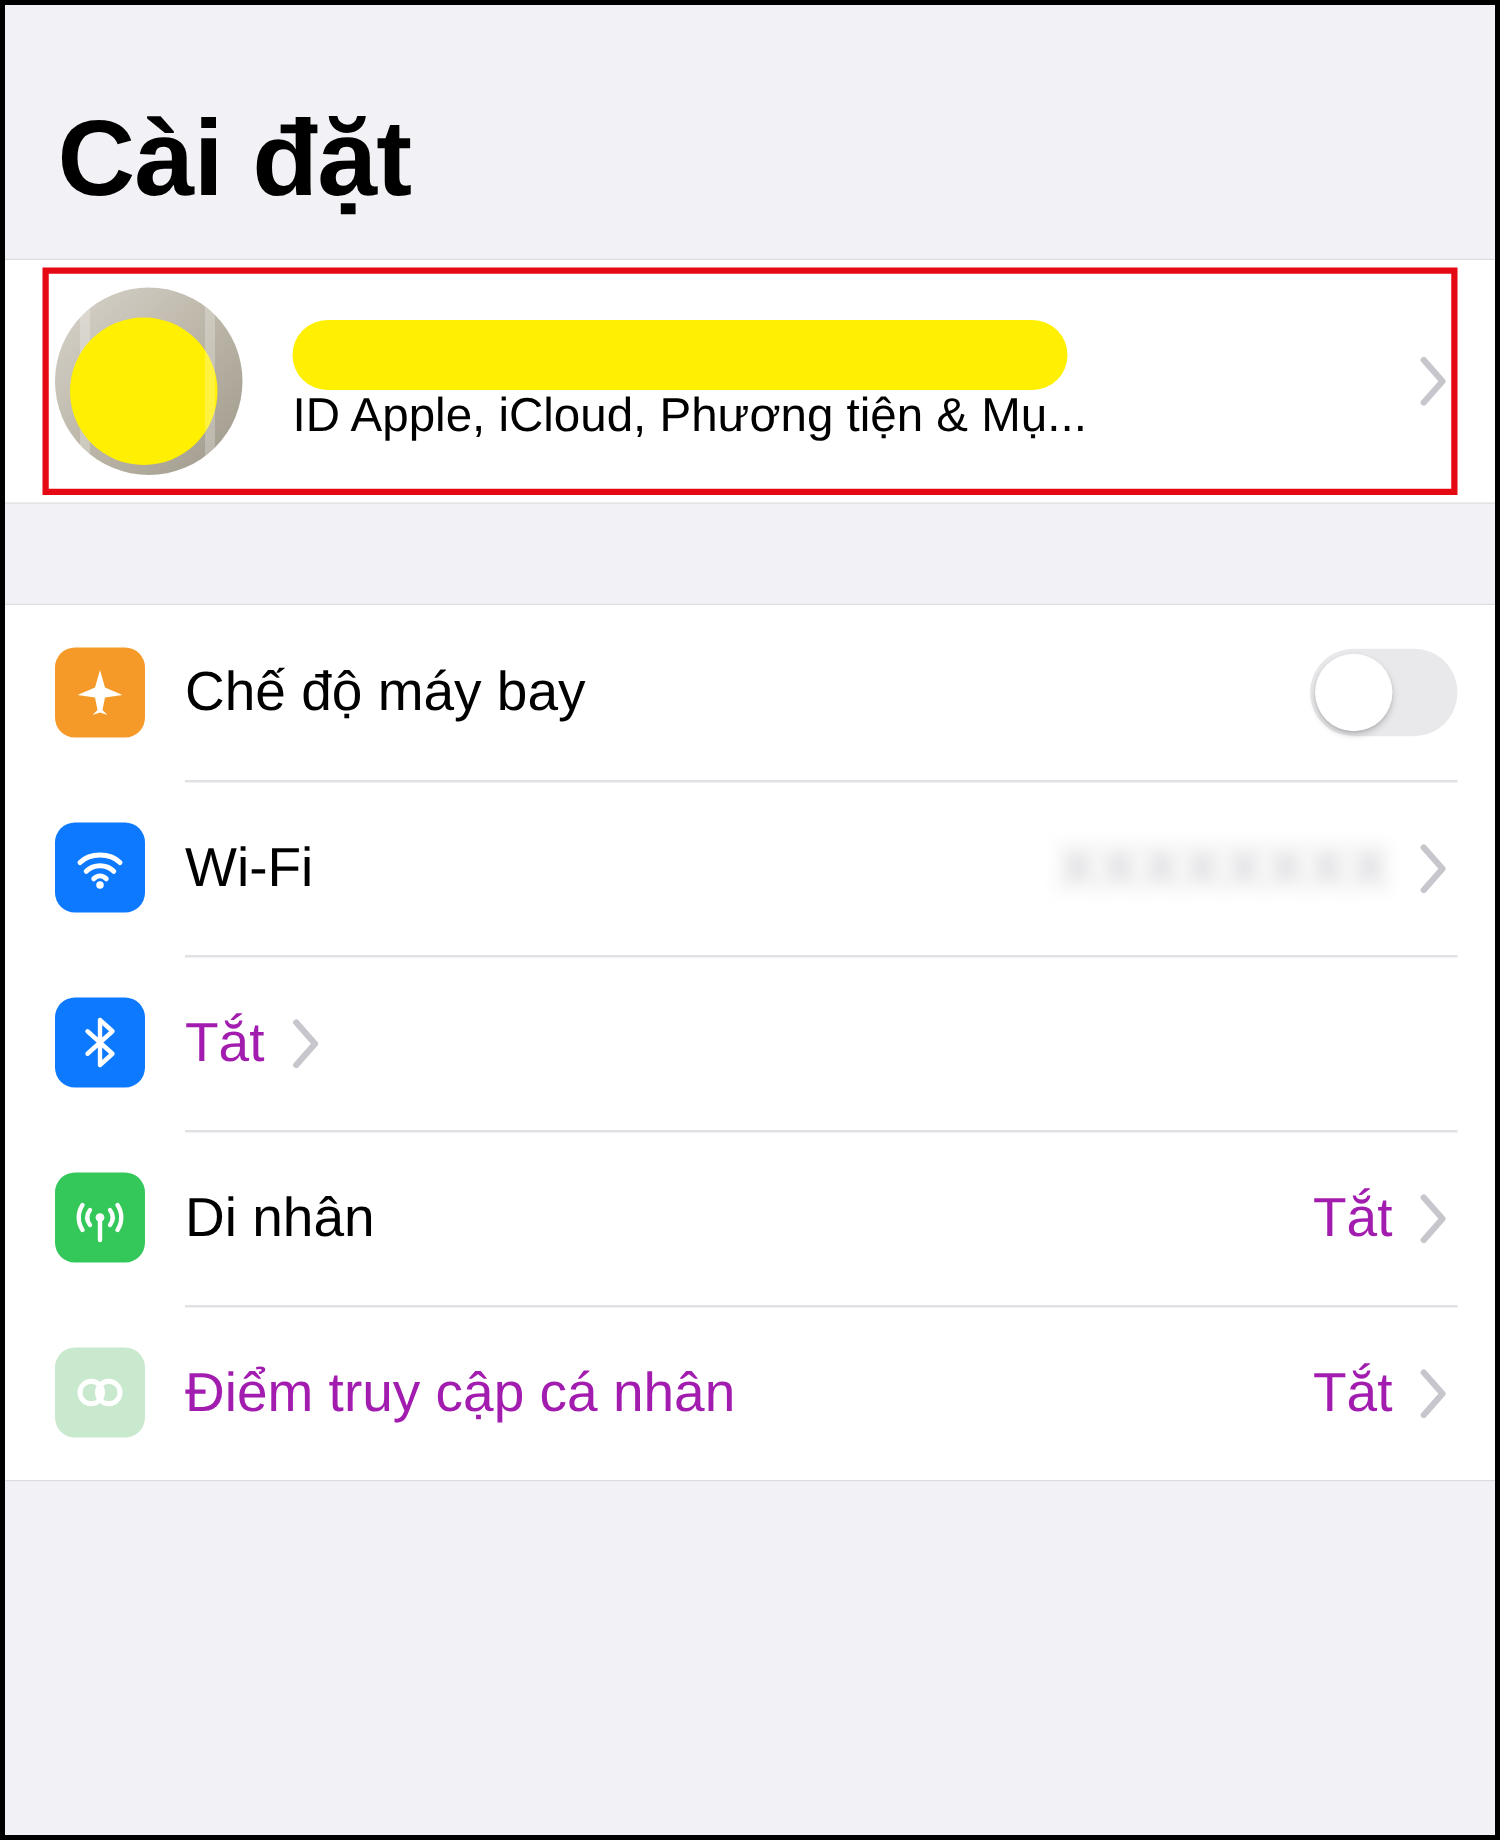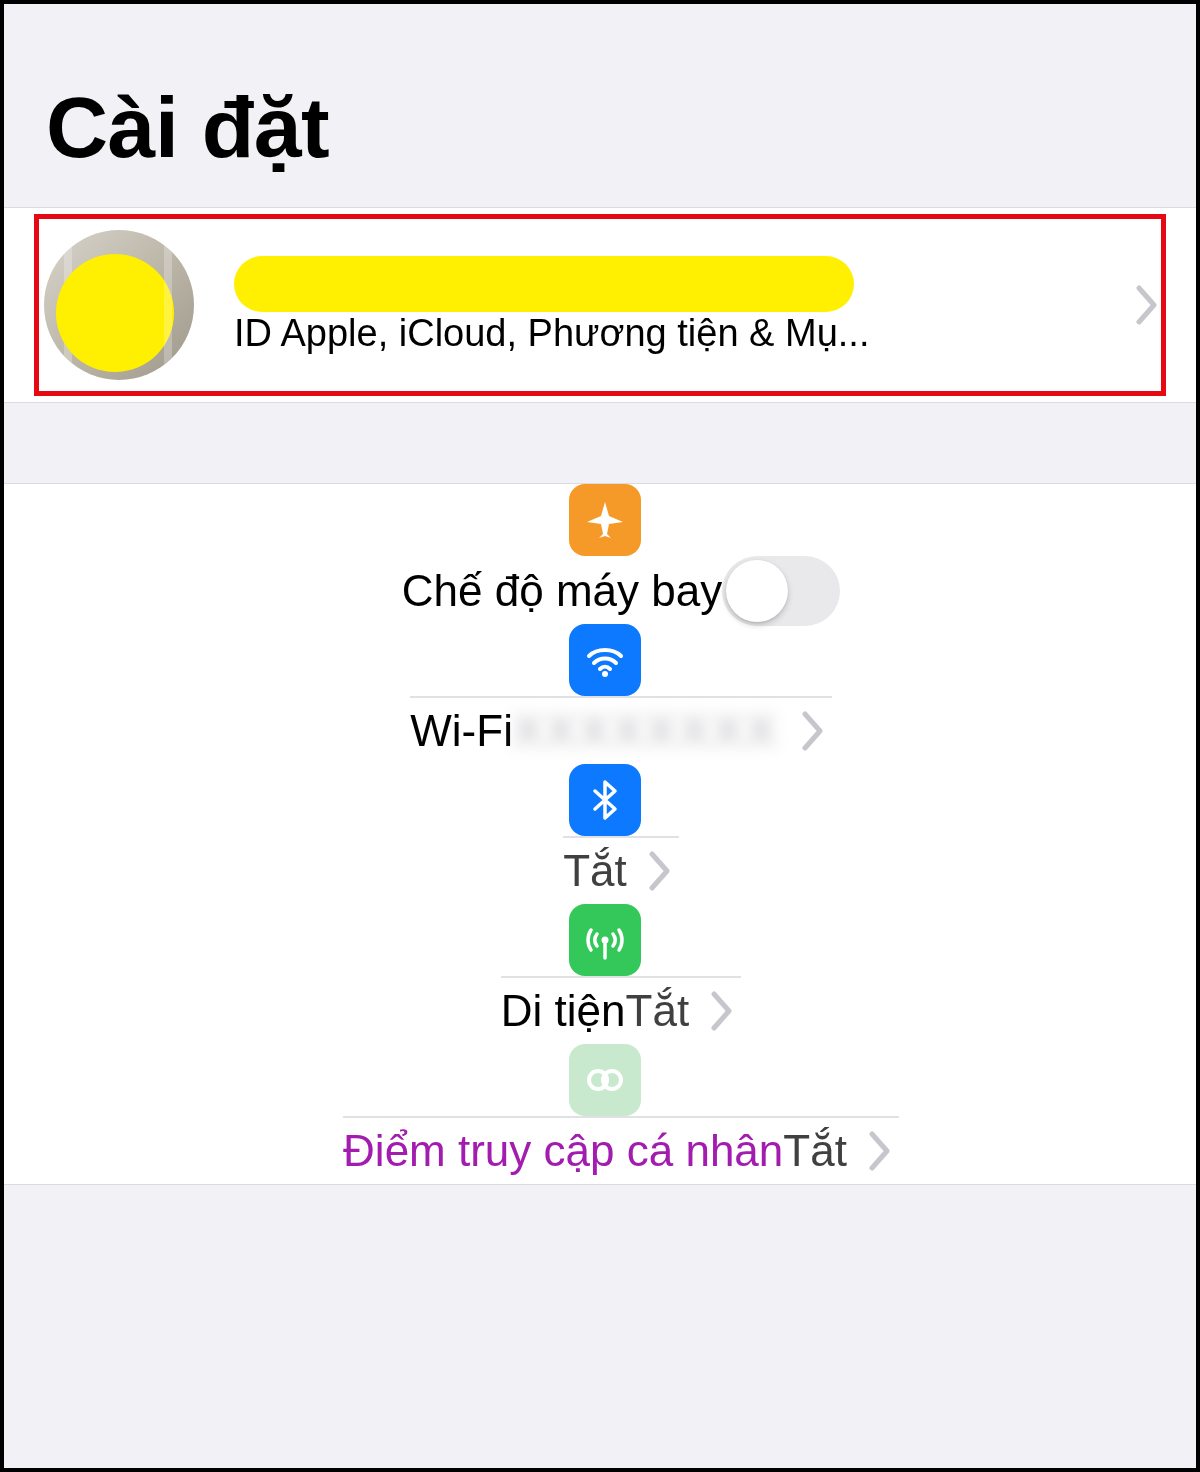--- a/index.html
+++ b/index.html
@@ -107,21 +107,20 @@
   }
   .chevron svg { display:block; }
 
   
   .row {
     display: flex;
     align-items: center;
     padding: 0 30px 0 40px;
     height: 140px;
     position: relative;
-    flex-direction: column;
   }
   .row + .row .row-inner { border-top: 2px solid #e1e1e5; }
   .row-inner {
     display: flex;
     align-items: center;
     flex: 1;
     height: 100%;
     margin-left: 32px;
   }
   .icon-box {
@@ -136,21 +135,21 @@
   .icon-box svg { display:block; }
   .row-label {
     font-size: 44px;
     color: #000;
     flex: 1;
     padding-left: 0;
   }
   .row-label.faded { color: #a21caf; }
   .row-value {
     font-size: 44px;
-    color: #404040;
+    color: #a21caf;
     padding-right: 10px;
   }
   .row-value.blurred {
     filter: blur(8px);
     color: #b8b8be;
     letter-spacing: 4px;
   }
 
   
   .toggle {
@@ -265,21 +264,21 @@
         <svg width="44" height="44" viewBox="0 0 44 44">
           <path d="M8 12 C4 18 4 26 8 32" fill="none" stroke="#fff" stroke-width="3.5" stroke-linecap="round"></path>
           <path d="M14 16 C11 20 11 24 14 28" fill="none" stroke="#fff" stroke-width="3.5" stroke-linecap="round"></path>
           <path d="M36 12 C40 18 40 26 36 32" fill="none" stroke="#fff" stroke-width="3.5" stroke-linecap="round"></path>
           <path d="M30 16 C33 20 33 24 30 28" fill="none" stroke="#fff" stroke-width="3.5" stroke-linecap="round"></path>
           <circle cx="22" cy="22" r="3.5" fill="#fff"></circle>
           <line x1="22" y1="24" x2="22" y2="40" stroke="#fff" stroke-width="3.5" stroke-linecap="round"></line>
         </svg>
       </div>
       <div class="row-inner">
-        <div class="row-label">Di tiện</div>
+        <div class="row-label">Di nhân</div>
         <div class="row-value">Tắt</div>
         <div class="chevron">
           <svg width="22" height="40" viewBox="0 0 22 40">
               <polyline points="3,3 18,20 3,37" fill="none" stroke="#c6c6cc" stroke-width="5" stroke-linecap="round" stroke-linejoin="round"></polyline>
             </svg>
         </div>
       </div>
     </div>
 
     <div class="row">

